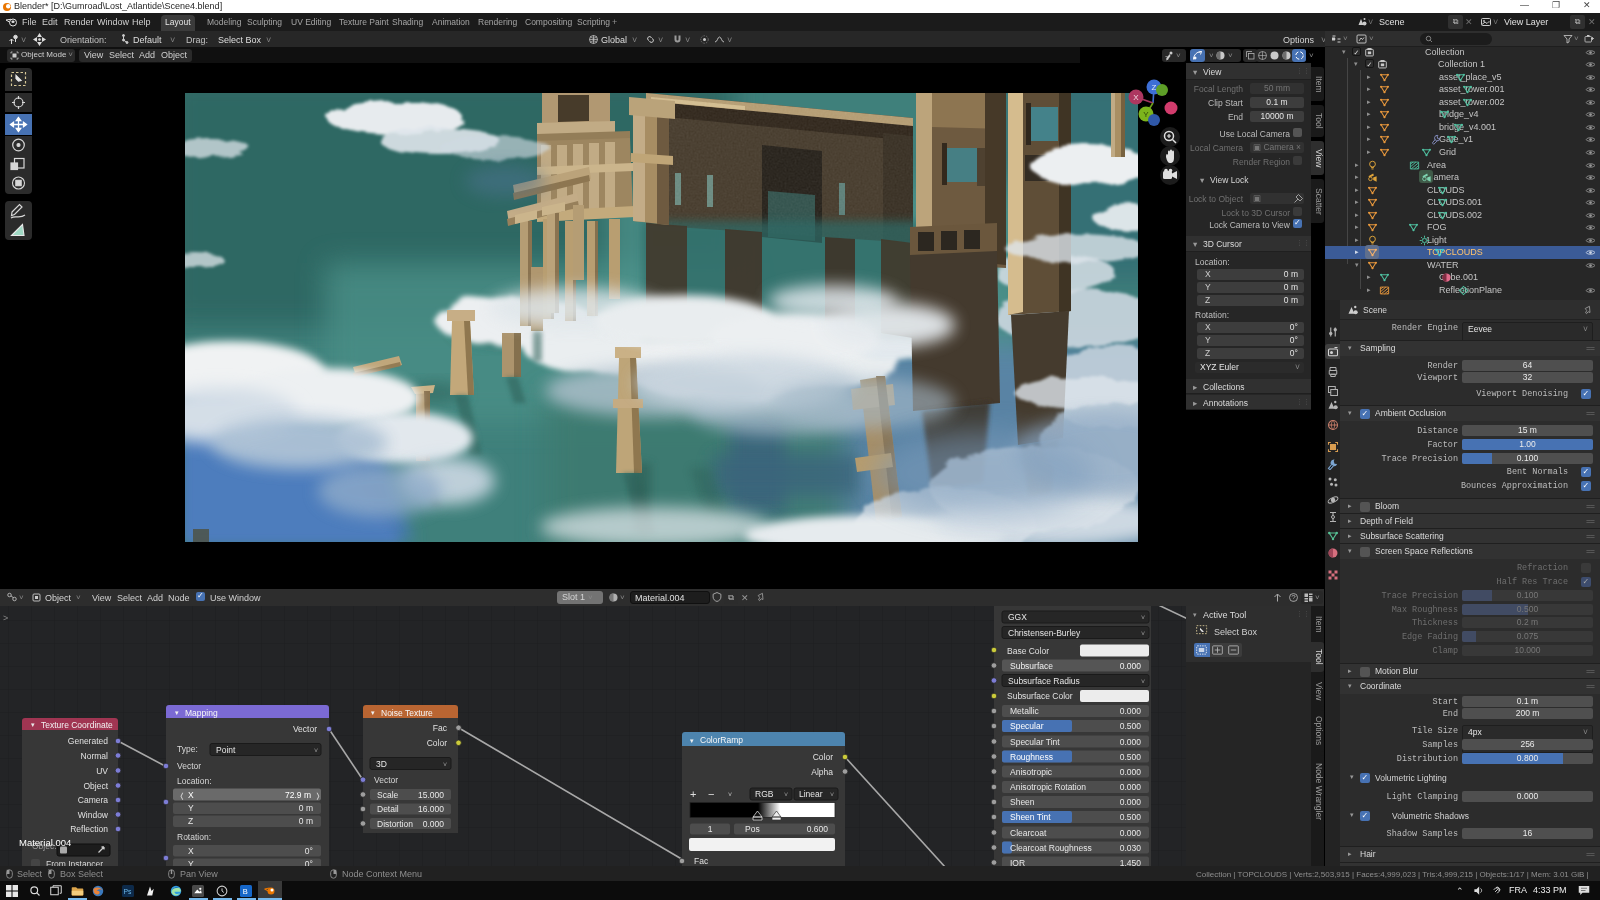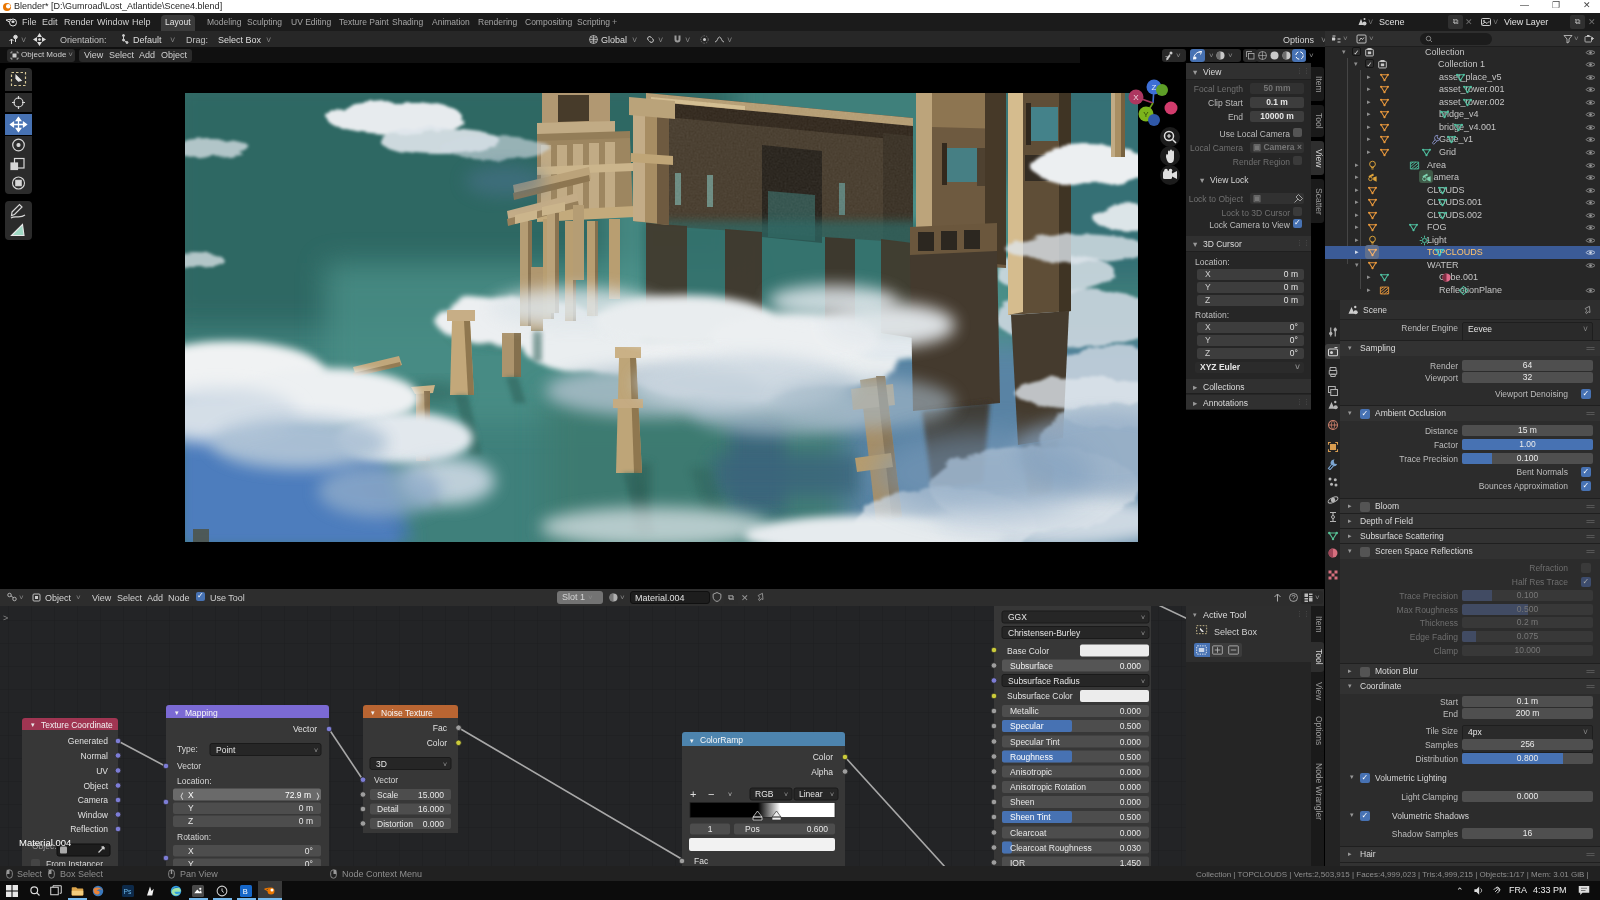--- a/index.html
+++ b/index.html
@@ -47,42 +47,42 @@
 #taskbar { left:0; top:881px; width:1600px; height:19px; background:#0c0c0c; color:#e8e8e8; }
 
 .vtab { position:absolute; width:13px; background:#1a1a1a; color:#9a9a9a; font-size:8.5px;
   writing-mode:vertical-rl; text-align:center; border-radius:0 3px 3px 0; }
 .vtab.active { background:#2e2e2e; color:#d8d8d8; }
 
 
 .nph { background:#303030; border-bottom:1px solid #1f1f1f; }
 .npl { position:absolute; color:#bdbdbd; white-space:nowrap; }
 .npl.dis { color:#707070; }
-.npf { position:absolute; height:11px; line-height:11px; background:#3d3d3d; border-radius:2px; color:#e5e5e5; text-align:center;font-weight:bold; }
+.npf { position:absolute; height:11px; line-height:11px; background:#3d3d3d; border-radius:2px; color:#e5e5e5; text-align:center; }
 .npf.dis { background:#313131; color:#757575; }
 .npf2 { position:absolute; width:107px; height:11px; line-height:11px; background:#3d3d3d; border-radius:2px; color:#e5e5e5; margin-bottom:1px; }
 .npf2 i { font-style:normal; margin-left:8px; color:#cfcfcf; }
 .npf2 b { font-weight:normal; float:right; margin-right:6px; }
 .npcb { position:absolute; width:9px; height:9px; background:#545454; border-radius:2px; }
 .npcb.dis { background:#3a3a3a; }
 .npcb.on { background:#4772b3; }
 .npcb.on::after { content:"\2713"; position:absolute; left:1px; top:-1px; color:#fff; font-size:8px; }
 
 
 .orow { position:absolute; left:0; width:275px; height:13px; }
 .orow .ar { position:absolute; top:2px; color:#8f8f8f; font-size:7px; }
 .orow .tx { position:absolute; top:1px; color:#c5c5c5; white-space:nowrap;margin-left:48px; }
 .orow .ic { position:absolute; width:11px; height:11px; top:1px; }
 .orow .eye { position:absolute; left:260px; width:11px; height:11px; top:1px; color:#989898; }
 .orow .cb { position:absolute; top:1px; width:9px; height:9px; background:#2d2d2d; border:1px solid #151515; border-radius:2px; color:#ddd; font-size:7px; line-height:9px; text-align:center; }
 .oline { position:absolute; width:1px; background:#454545; }
 
 
 #properties { font-size:8.5px; }
-.plbl { position:absolute; color:#bdbdbd; text-align:center; white-space:nowrap; }
+.plbl { position:absolute; color:#bdbdbd; text-align:center; white-space:nowrap;font-family:Liberation Mono, monospace; }
 .plbl.dis { color:#6e6e6e; }
 .pf { position:absolute; left:137px; width:131px; height:11px; line-height:11px; background:#4f4f4f; border-radius:2px; text-align:center; color:#ececec; overflow:hidden; }
 .pf.dis { background:#383838; color:#787878; }
 .pf .fill { position:absolute; left:0; top:0; height:11px; background:#4772b3; }
 .pf.dis .fill { background:#414b63; }
 .pf .vtx { position:relative; }
 .pdd { position:absolute; left:137px; width:131px; height:28px; line-height:12px; background:#2a2a2a; border:1px solid #1e1e1e; border-radius:2px; color:#e5e5e5; padding-left:5px; }
 .pdd::after { content:"\2C5"; position:absolute; right:4px; color:#888; }
 .pchk { position:absolute; left:256px; width:10px; height:10px; background:#545454; border-radius:2px; }
 .pchk.on { background:#4772b3; }
@@ -728,21 +728,21 @@
         <rect x="4" y="4" width="14" height="14" rx="2" stroke="#ccc" stroke-width="1.8" fill="none"></rect>
         <rect x="8" y="8" width="6" height="6" fill="#ccc"></rect>
       </svg>
     <span class="abs" style="left:45px;top:4px;color:#d5d5d5">Object</span>
     <span class="abs" style="left:76px;top:4px;color:#888;font-size:8px">˅</span>
     <span class="abs" style="left:92px;top:4px;color:#d0d0d0">View</span>
     <span class="abs" style="left:117px;top:4px;color:#d0d0d0">Select</span>
     <span class="abs" style="left:147px;top:4px;color:#d0d0d0">Add</span>
     <span class="abs" style="left:168px;top:4px;color:#d0d0d0">Node</span>
     <span class="abs npcb on" style="left:196px;top:3px"></span>
-    <span class="abs" style="left:210px;top:4px;color:#d0d0d0">Use Tool</span>
+    <span class="abs" style="left:210px;top:4px;color:#d0d0d0">Use Window</span>
     <span class="abs" style="left:557px;top:2px;width:46px;height:13px;background:#737373;border-radius:3px;color:#d5d5d5;padding:1px 0 0 5px">Slot 1</span>
     <span class="abs" style="left:588px;top:4px;color:#888;font-size:8px">˅</span>
     <svg class="abs" style="left:608px;top:3px" width="11" height="11" viewBox="0 0 22 22">
         <circle cx="11" cy="11" r="8" fill="#b0b0b0"></circle>
         <path d="M11 3 A8 8 0 0 0 11 19 Z" fill="#787878"></path>
       </svg>
     <span class="abs" style="left:620px;top:4px;color:#888;font-size:8px">˅</span>
     <span class="abs" style="left:630px;top:2px;width:80px;height:13px;background:#1d1d1d;border:1px solid #101010;border-radius:3px;color:#e0e0e0;padding:1px 0 0 4px">Material.004</span>
     <svg class="abs" style="left:712px;top:3px" width="10" height="10" viewBox="0 0 18 18">
         <path d="M9 1 L16 4 V9 C16 13 13 16 9 17 C5 16 2 13 2 9 V4 Z" stroke="#bbb" stroke-width="1.5" fill="none"></path>

